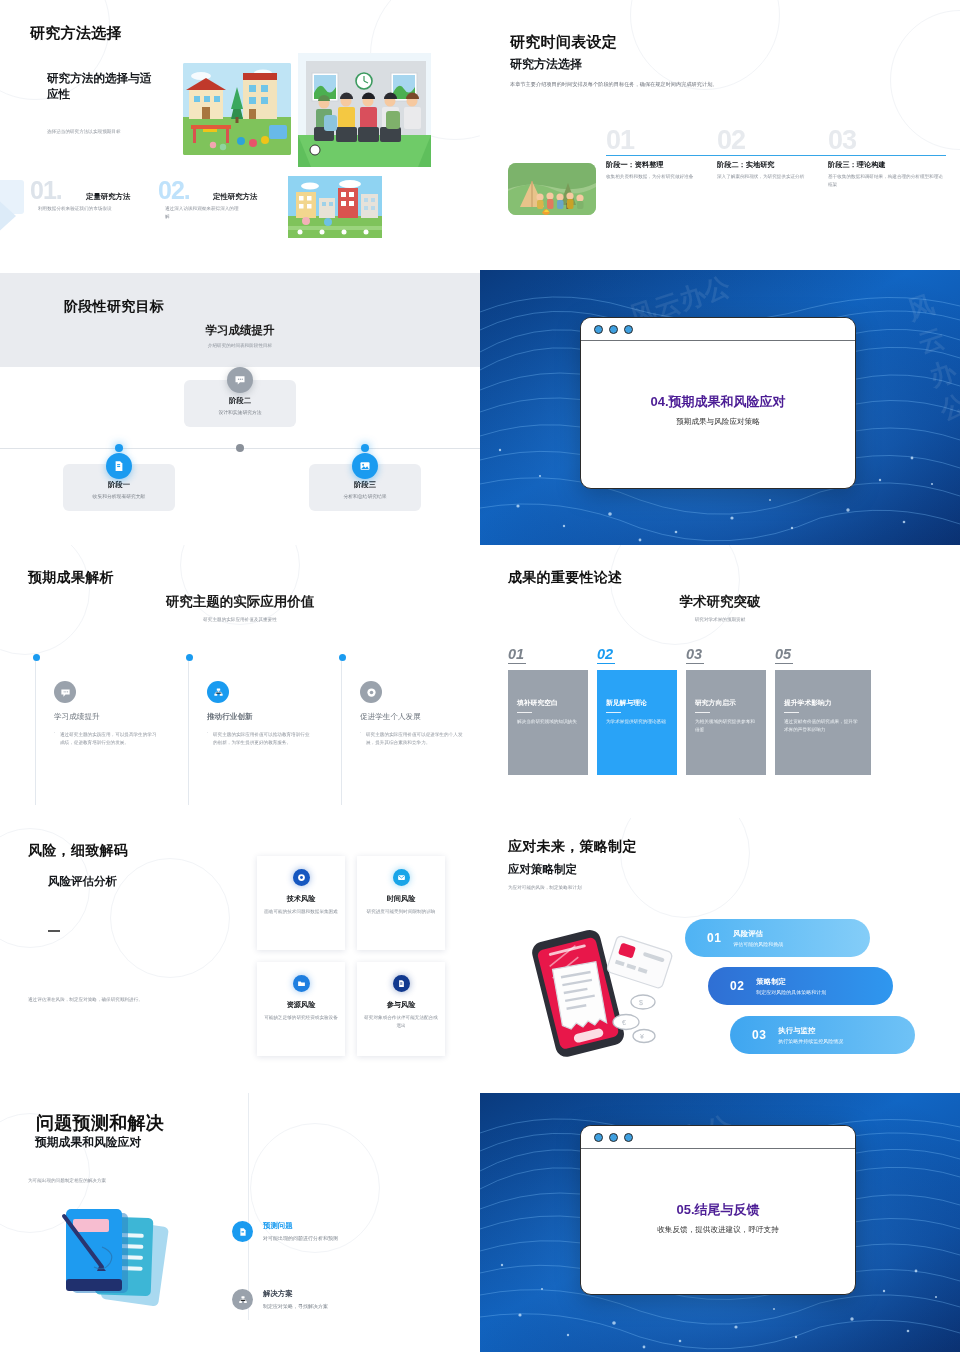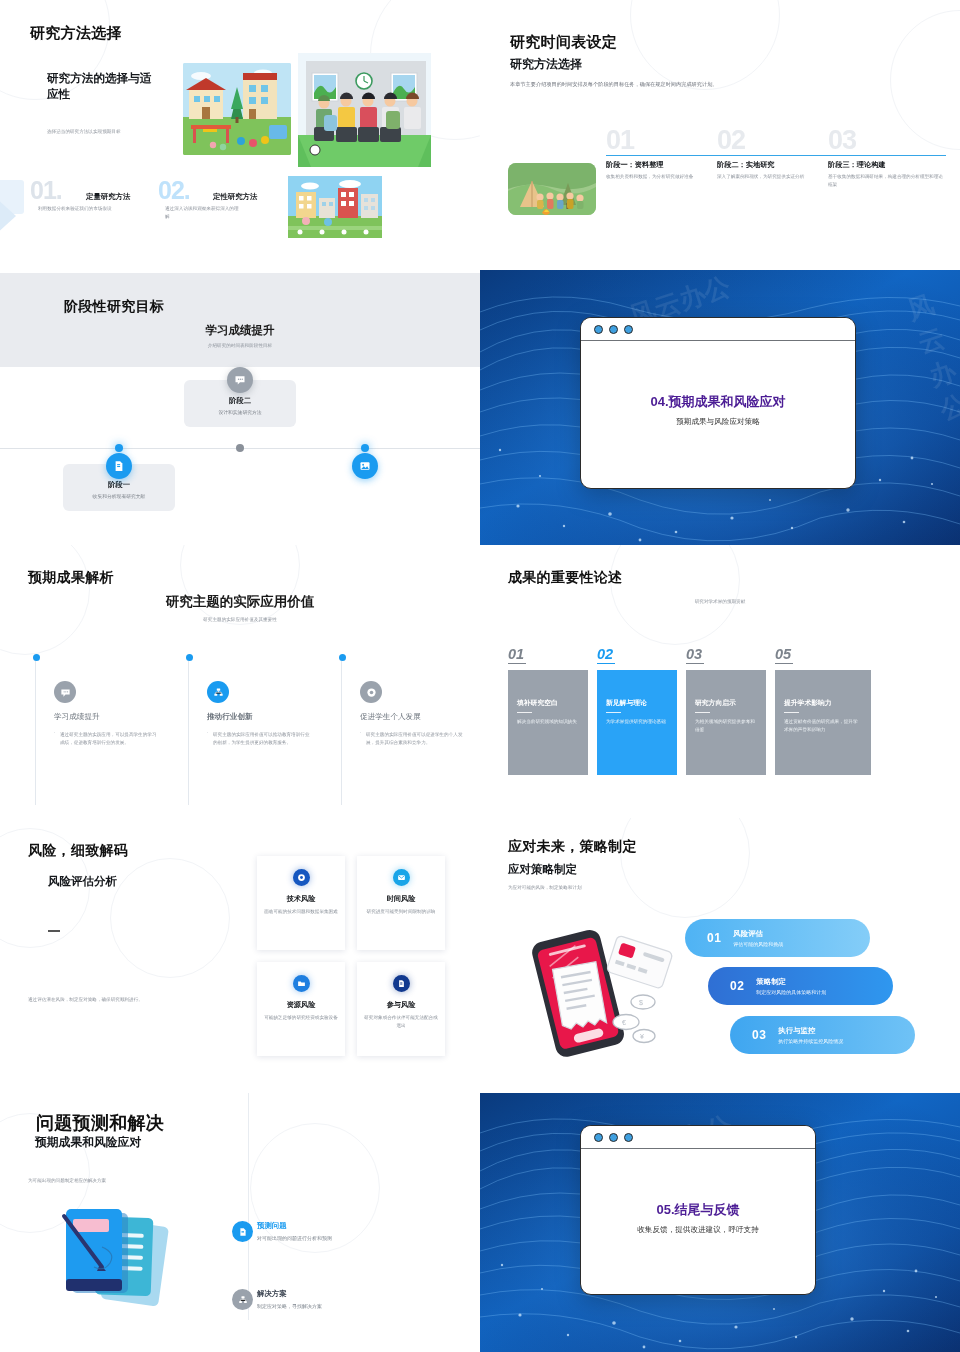--- a/index.html
+++ b/index.html
@@ -135,21 +135,21 @@
              align-items:center; color:#fff; }
   .s8 .pnum{ font-size:12px; font-weight:bold; margin:0 12px 0 22px; letter-spacing:.5px; }
   .s8 .pt{ font-size:7.4px; font-weight:bold; }
   .s8 .pd{ font-size:5px; margin-top:2px; opacity:.92; }
 
   
   .s9 .title{ position:absolute; left:28px; top:18px; font-size:18px;padding-left:8px; }
   .s9 .h2{ position:absolute; left:35px; top:42px; font-size:11.8px; font-weight:bold; color:#15181c; }
   .s9 .desc{ position:absolute; left:28px; top:84px; width:145px; }
   .s9 .line{ position:absolute; left:248px; top:0; bottom:32px; width:1px; background:#e8ecf1; }
-  .s9 .row{ position:absolute; left:232px; width:205px; display:flex; gap:4px; }
+  .s9 .row{ position:absolute; left:232px; width:205px; display:flex; gap:10px; }
   .s9 .rico{ width:21px;height:21px;border-radius:50%; flex:none;
              display:flex;align-items:center;justify-content:center; }
   .s9 .rt{ font-size:7.4px; font-weight:bold; }
   .s9 .rd{ font-size:5px; color:#7a828b; margin-top:4px; }
 
   svg{ display:block; }
 </style>
 </head>
 <body>
 
@@ -377,20 +377,24 @@
     </div>
     <div class="bubble" style="left:106px;top:183px;background:#1a9bf0;">
       <svg width="12" height="12" viewBox="0 0 16 16">
           <path d="M3.5 1.5h6l3 3v10h-9z" fill="#fff"></path>
           <path d="M5.5 5.5h4v1.4h-4z" fill="#1a9bf0"></path>
           <path d="M5.5 8h4v1.4h-4z" fill="#1a9bf0"></path>
         </svg>
     </div>
 
     <div class="dot" style="left:361px;top:174px;background:#1a9bf0;box-shadow:0 0 8px rgba(26,155,240,.7);"></div>
+    <div class="card" style="left:309px;top:194px;">
+      <div class="ct">阶段三</div>
+      <div class="cd">分析和总结研究结果</div>
+    </div>
     <div class="bubble" style="left:352px;top:183px;background:#1a9bf0;">
       <svg width="12" height="12" viewBox="0 0 16 16">
           <rect x="2" y="3" width="12" height="10" rx="1.2" fill="#fff"></rect>
           <circle cx="5.5" cy="6.3" r="1.2" fill="#1a9bf0"></circle>
           <path d="M3 12 l3.4-3.6 2.3 2.3 2.2-2.4L13 12z" fill="#1a9bf0"></path>
         </svg>
     </div>
   </section>
 
   <section class="slide hero">
@@ -505,20 +509,21 @@
       </div>
       <div class="cname">促进学生个人发展</div>
       <div class="cbody p-tiny">研究主题的实际应用价值可以促进学生的个人发展，提升其综合素质和竞争力。</div>
     </div>
   </section>
 
   <section class="slide s6">
     <div class="wm" style="left:130px;top:-30px;width:130px;height:130px;"></div>
     <div class="title s-title">成果的重要性论述</div>
     <div class="ch">
+      <div class="h-main">学术研究突破</div>
       <div class="p-tiny" style="margin-top:5px;">研究对学术界的预期贡献</div>
     </div>
 
     <div class="colwrap">
       <div class="col">
         <span class="num">01</span>
         <div class="card">
           <div class="ct">填补研究空白</div>
           <div class="crule"></div>
           <div class="cd">解决当前研究领域的知识缺失</div>
@@ -773,21 +778,21 @@
             <circle cx="456" cy="204" r="1.1"></circle>
             <circle cx="22" cy="172" r="1.2"></circle>
           <circle cx="164" cy="254" r="1.4"></circle>
             <circle cx="294" cy="216" r="1.1"></circle>
             <circle cx="404" cy="198" r="1.2"></circle>
         </g>
       </svg>
     </div>
     <div class="wmk" style="left:150px;top:30px;">风云办公</div>
 
-    <div class="win" style="left:100px;top:32px;width:236px;height:170px;">
+    <div class="win" style="left:100px;top:32px;width:276px;height:170px;">
       <div class="bar">
         <span class="tl"></span>
         <span class="tl"></span>
         <span class="tl"></span>
       </div>
       <div style="padding:52px 18px 0 18px;">
         <div class="htitle">05.结尾与反馈</div>
         <div class="hsub">收集反馈，提供改进建议，呼吁支持</div>
       </div>
     </div>

